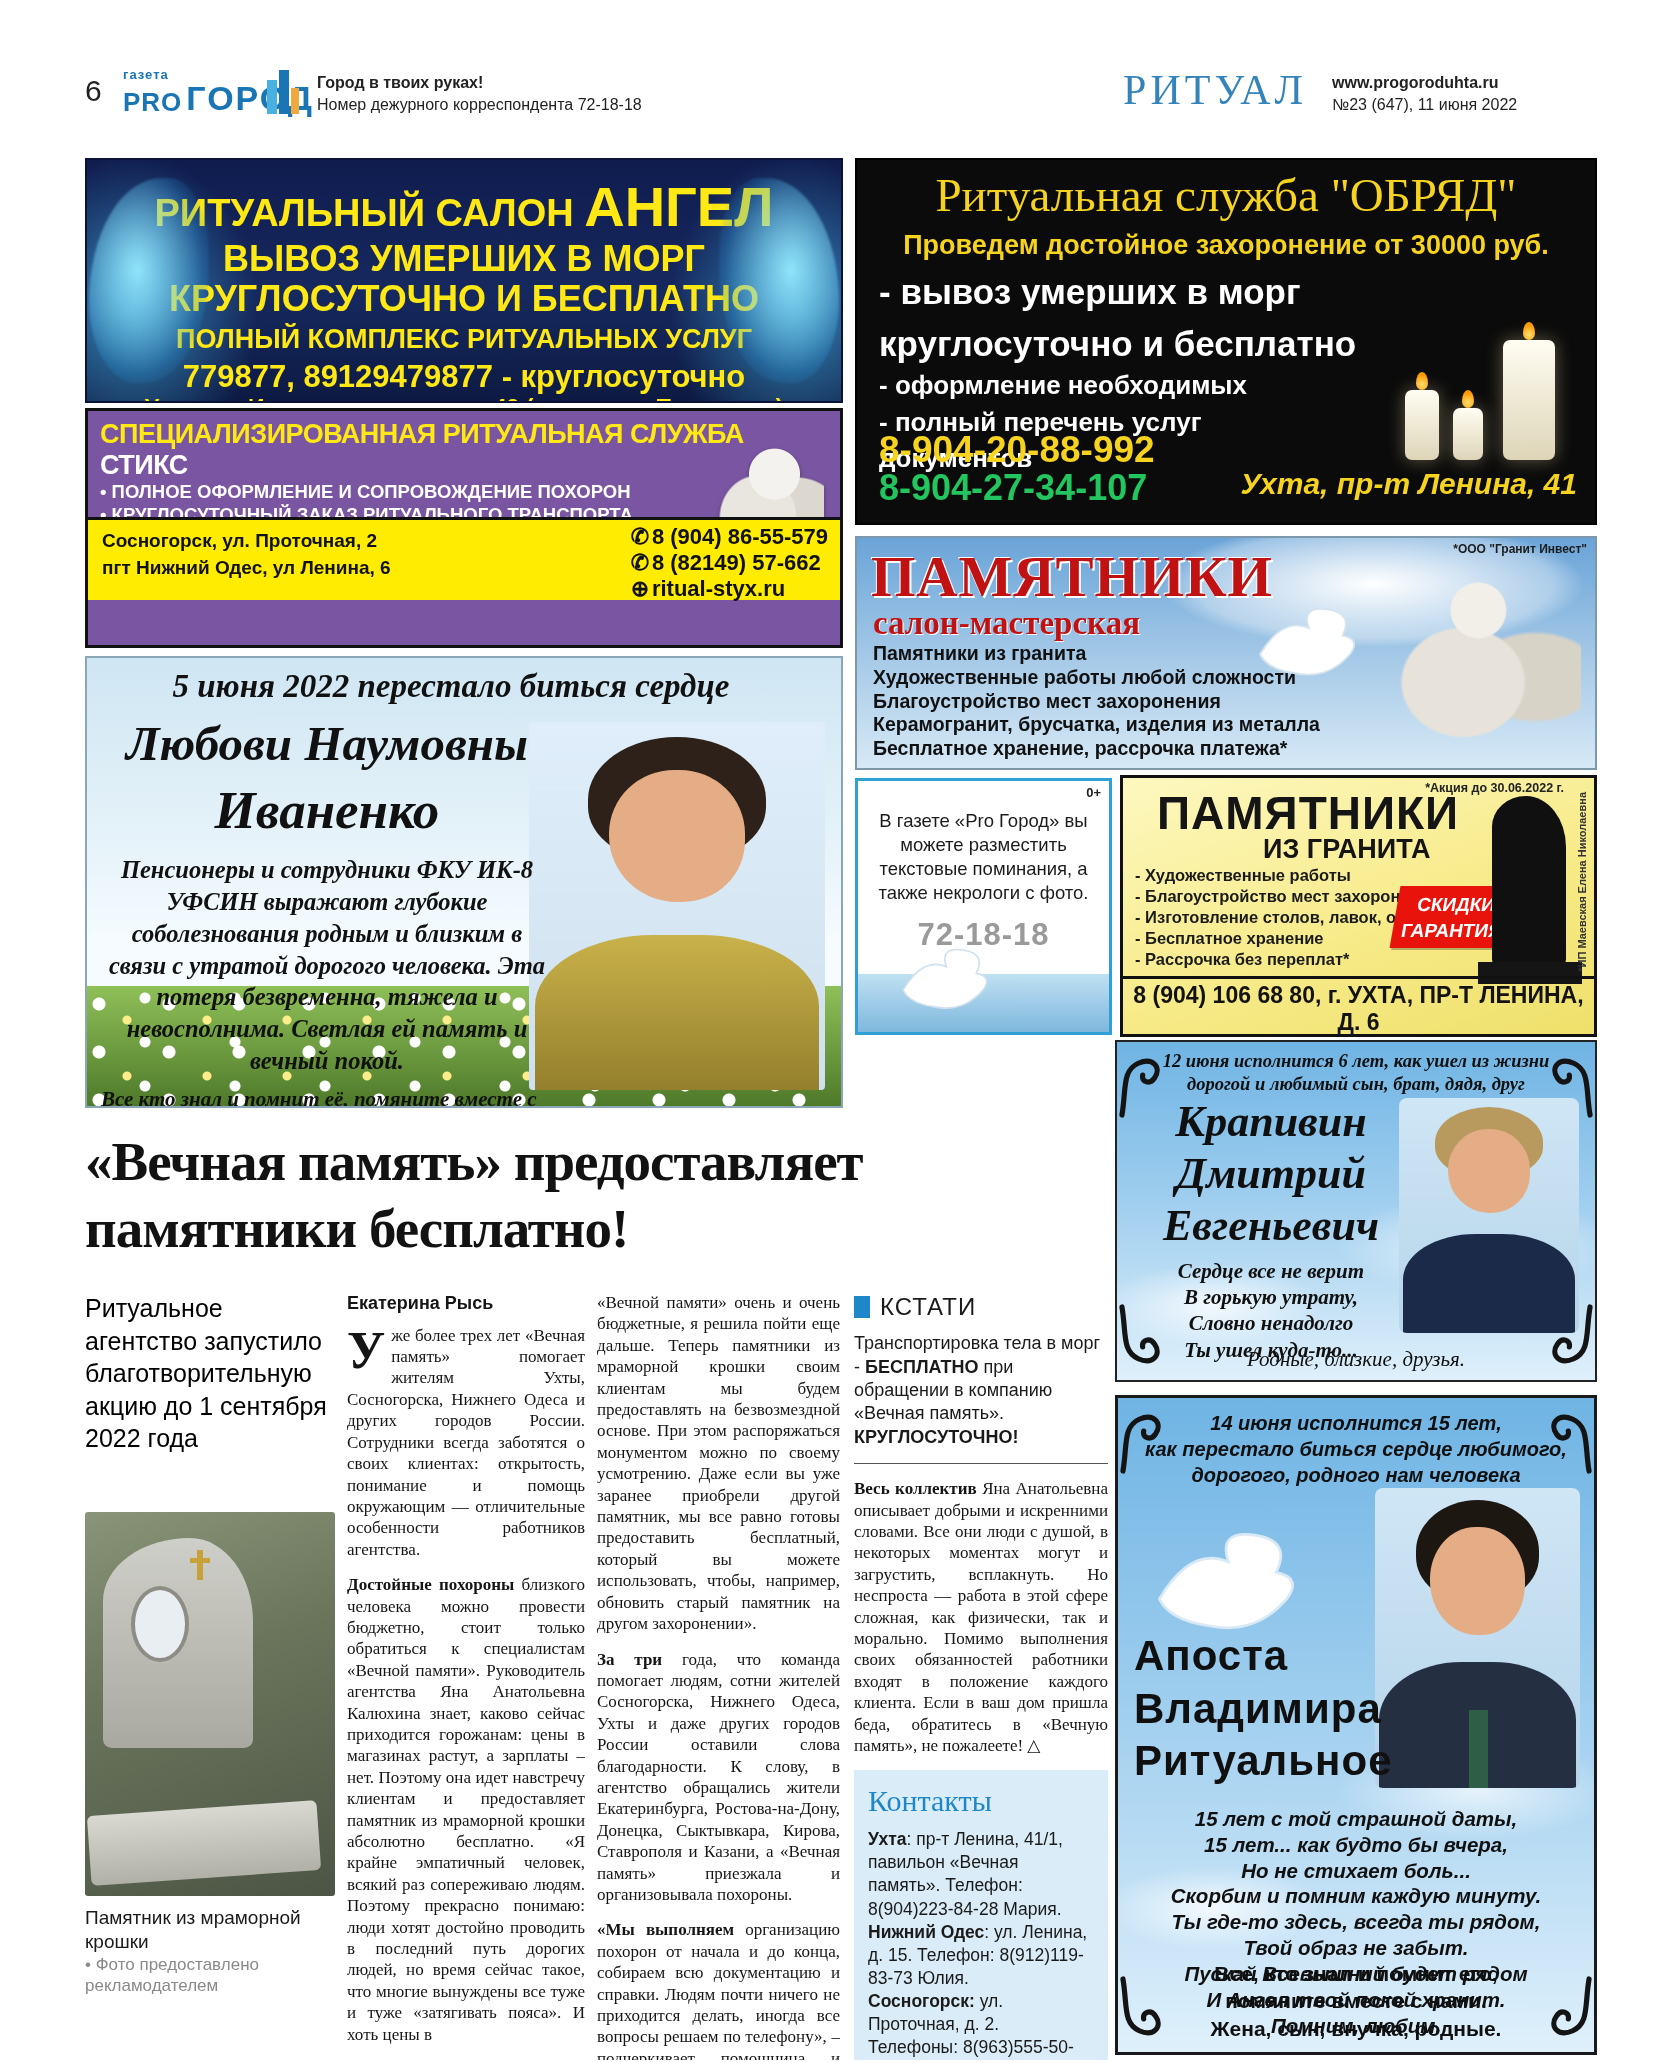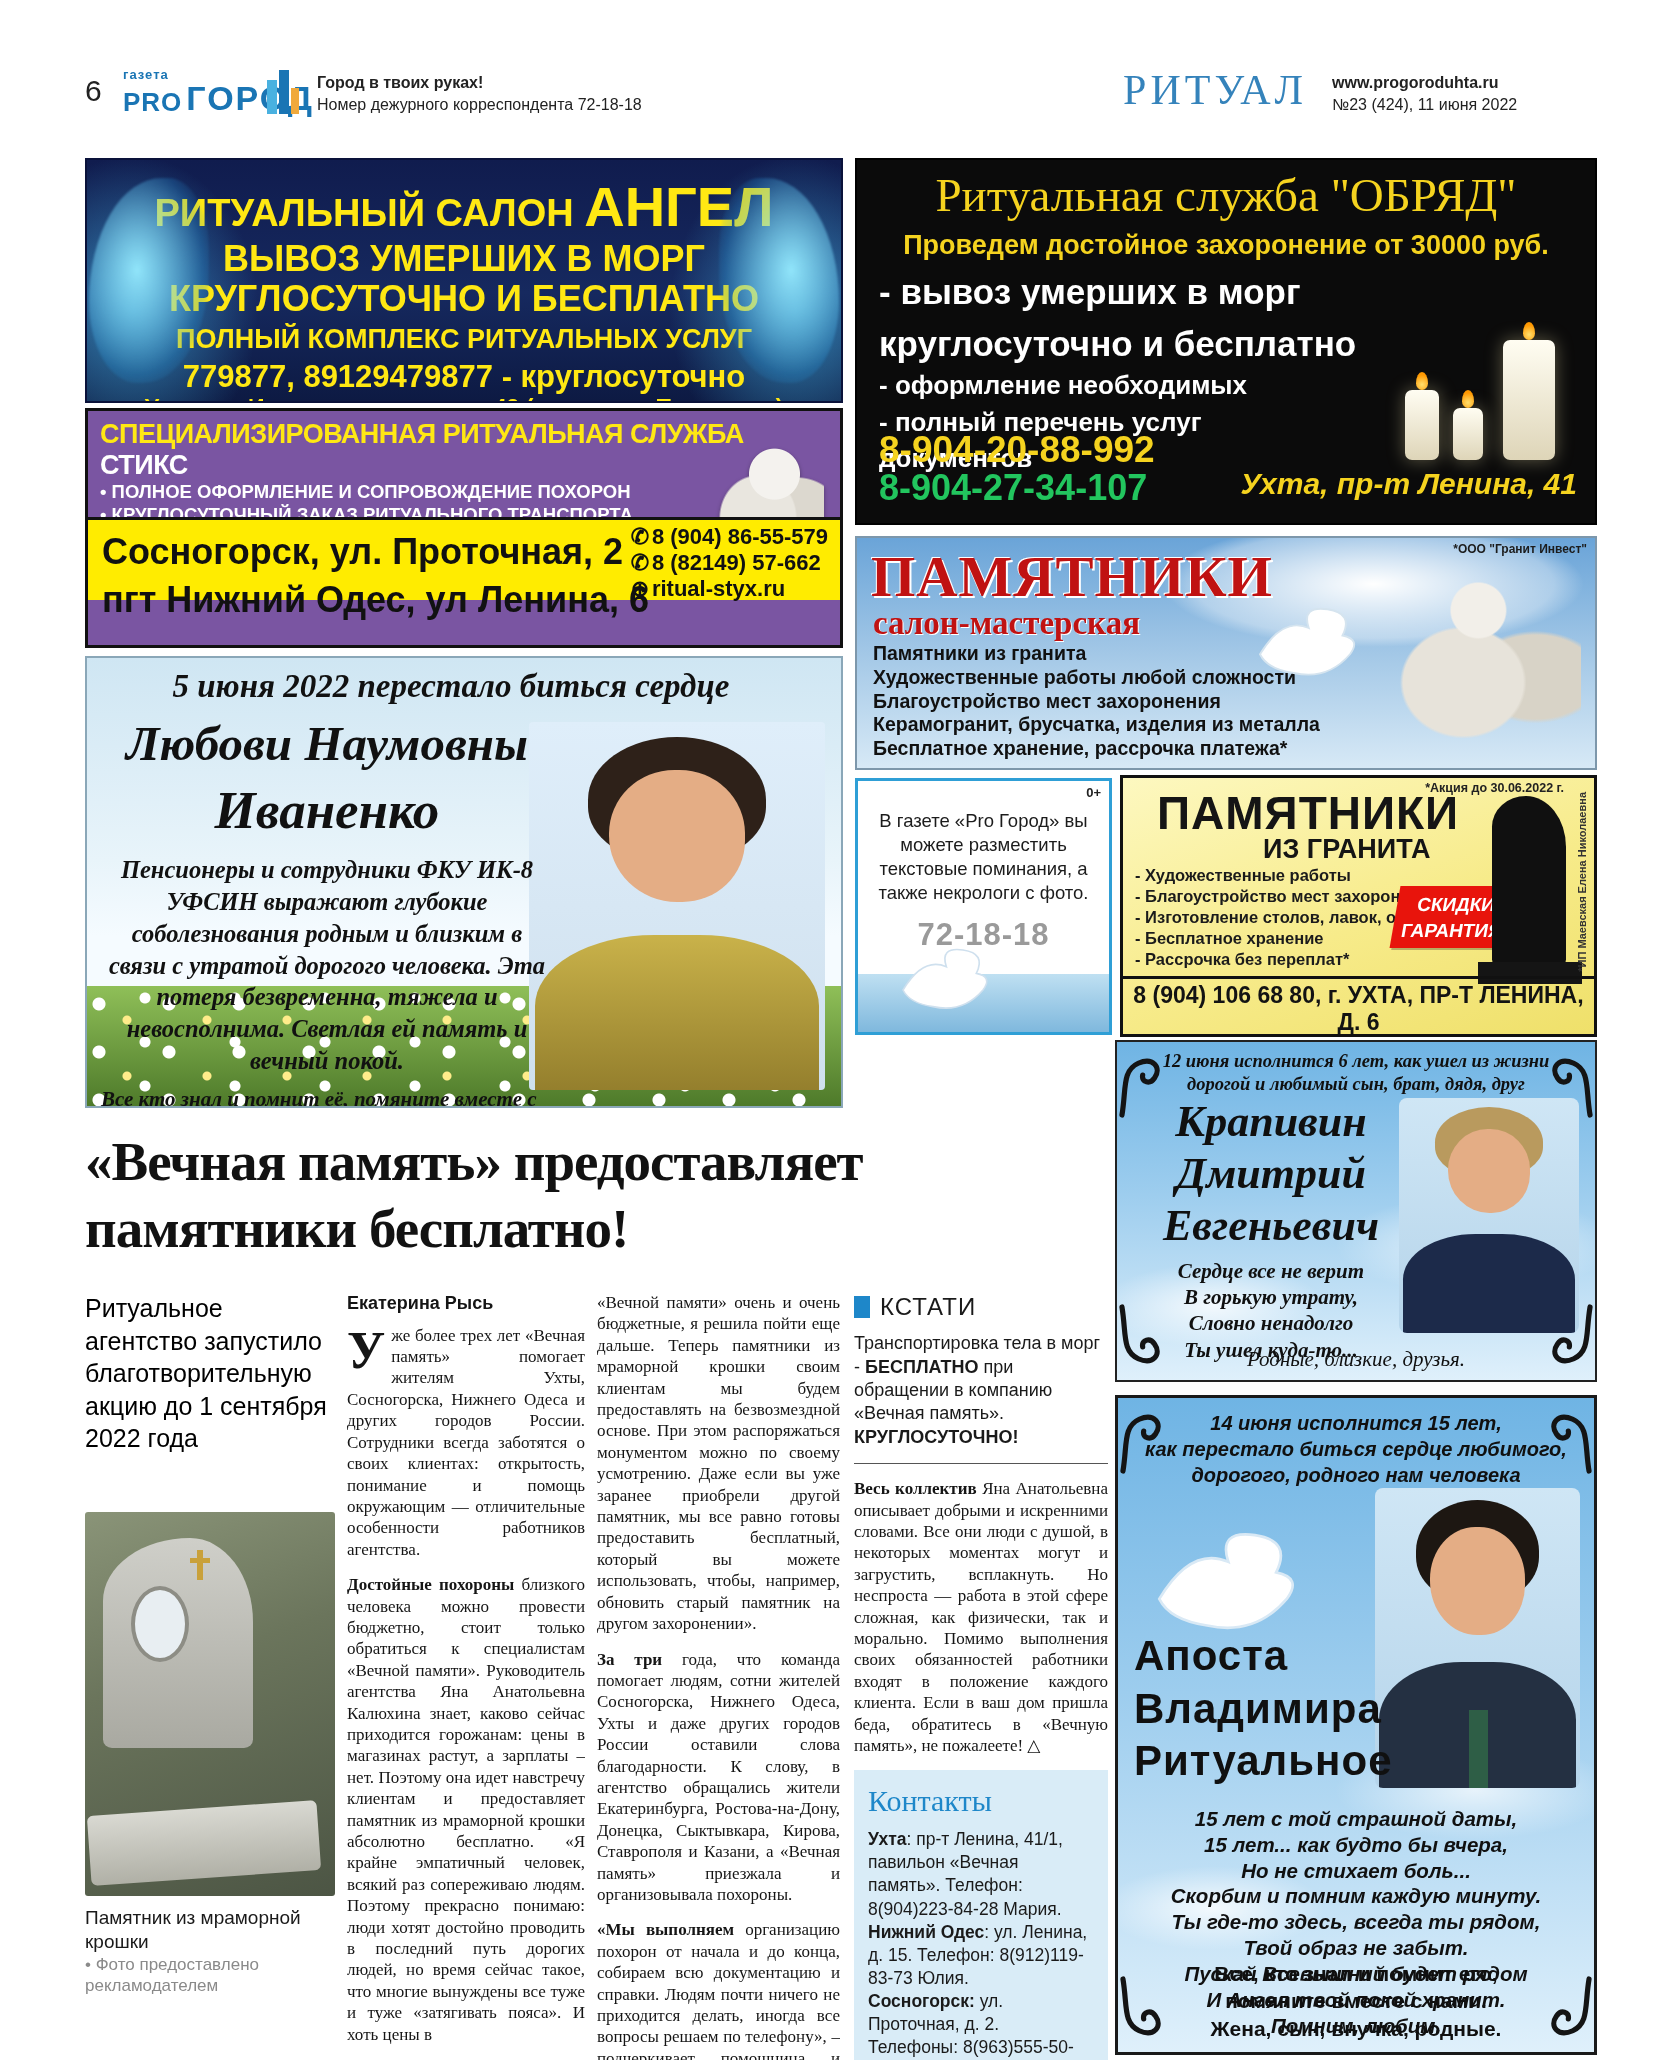--- a/index.html
+++ b/index.html
@@ -55,21 +55,21 @@
   .sx-top { position:relative; height:106px; padding:8px 12px 0 12px; }
   .sx-title { font-size:27px; font-weight:bold; color:#ffe813; letter-spacing:-0.5px; }
   .sx-title .brand { color:#ffffff; }
   .sx-li { font-size:18.5px; font-weight:bold; color:#fff; line-height:1.24; }
   .sx-cherub { position:absolute; right:16px; top:34px; width:110px; height:104px;
       background: radial-gradient(circle at 55% 28%, #f4f2ee 26%, transparent 27%),
                   radial-gradient(ellipse at 40% 70%, #e9e6df 40%, transparent 42%),
                   radial-gradient(ellipse at 75% 62%, #dcd8cf 34%, transparent 36%);
       filter: drop-shadow(0 2px 2px rgba(0,0,0,.35)); border-radius:10px; }
   .sx-bot { position:relative; height:83px; background:#ffec00; border-top:3px solid #111; padding:6px 14px; color:#111; }
-  .sx-addr { font-size:36px; font-weight:bold; line-height:1.25; margin-top:3px; }
+  .sx-addr { font-size:19px; font-weight:bold; line-height:1.25; margin-top:3px; }
   .sx-right { position:absolute; right:12px; top:4px; font-size:22px; font-weight:bold; line-height:1.18; }
   .sx-ico { display:inline-block; width:24px; text-align:center; }
 
   
   .ob-iv { left:85px; top:656px; width:758px; height:452px; border:2px solid #8aa7b8;
       background: linear-gradient(180deg,#cfe6f3 0%, #e8f4fa 45%, #f5fbff 62%);
       font-family:"Liberation Serif", serif; font-style:italic; color:#111; overflow:hidden; }
   .iv-daisy { position:absolute; left:0; right:0; bottom:0; height:120px;
       background-image:
         radial-gradient(circle at 12px 18px, #fff 6px, transparent 7px),
@@ -233,21 +233,21 @@
         <i></i>
         <i></i>
       </div>
     <div class="hdr-tag">
       <div class="b1">Город в твоих руках!</div>
       <div>Номер дежурного корреспондента 72-18-18</div>
     </div>
     <div class="hdr-ritual">РИТУАЛ</div>
     <div class="hdr-issue">
       <div class="b1">www.progoroduhta.ru</div>
-      <div>№23 (424), 11 июня 2022</div>
+      <div>№23 (647), 11 июня 2022</div>
     </div>
   </div>
 
   <section class="abs ad-angel">
     <div class="wing wl"></div>
     <div class="wing wr"></div>
     <div class="an-t1">
       <span>РИТУАЛЬНЫЙ  САЛОН</span>
       <span class="big">АНГЕЛ</span>
     </div>

